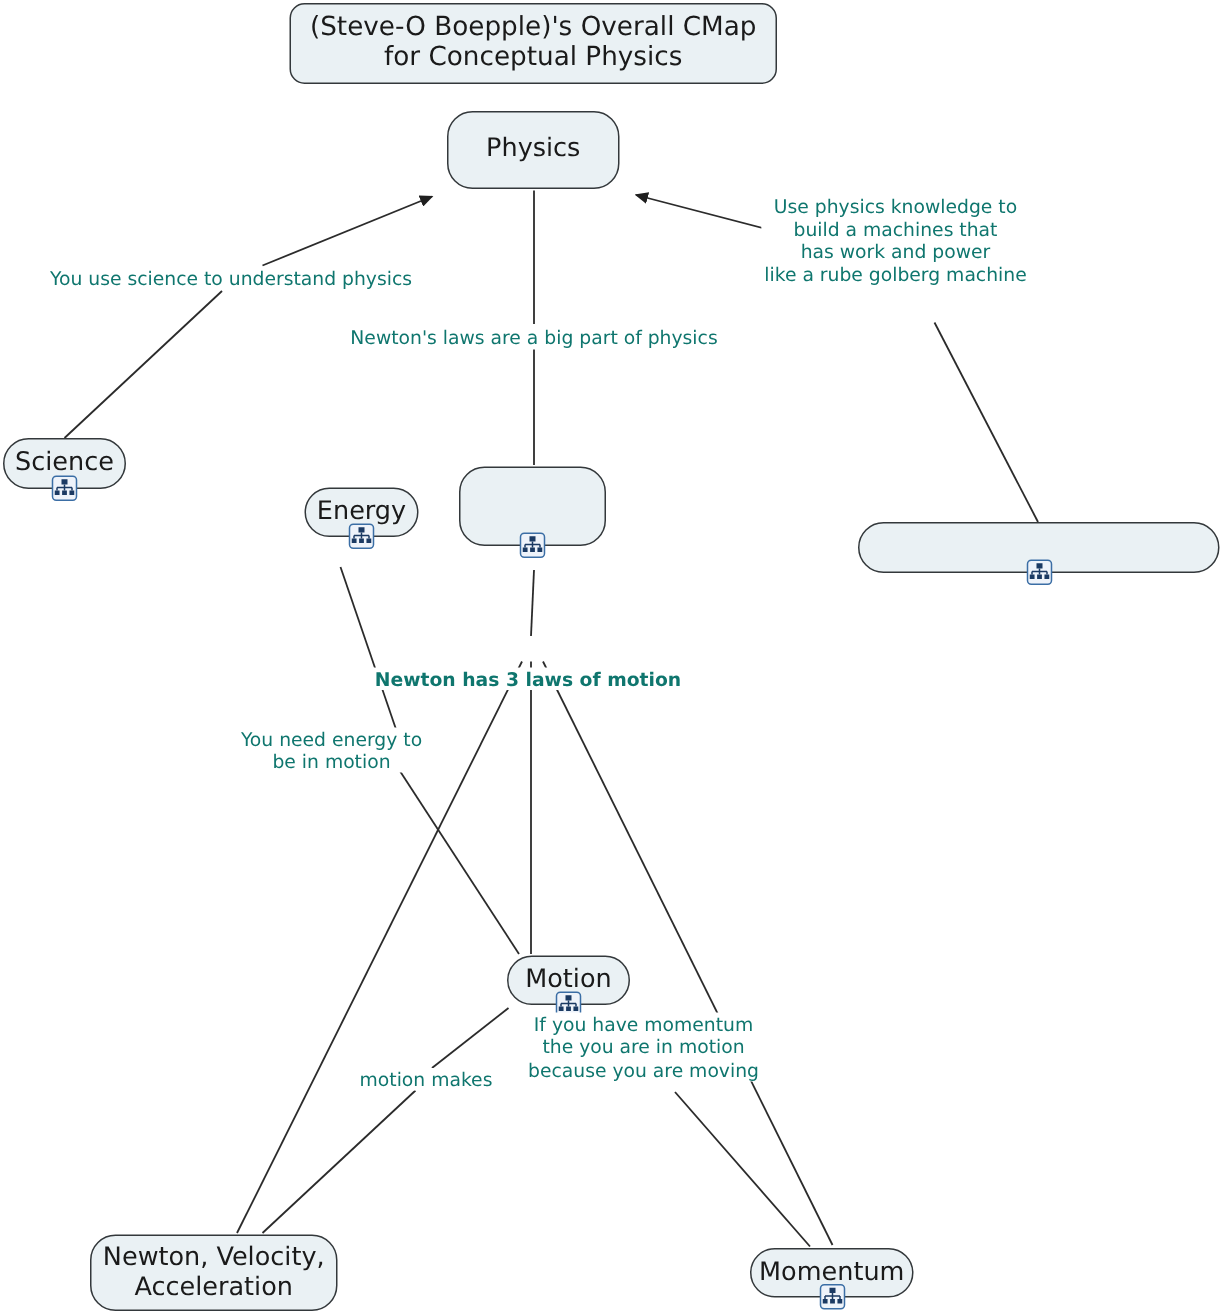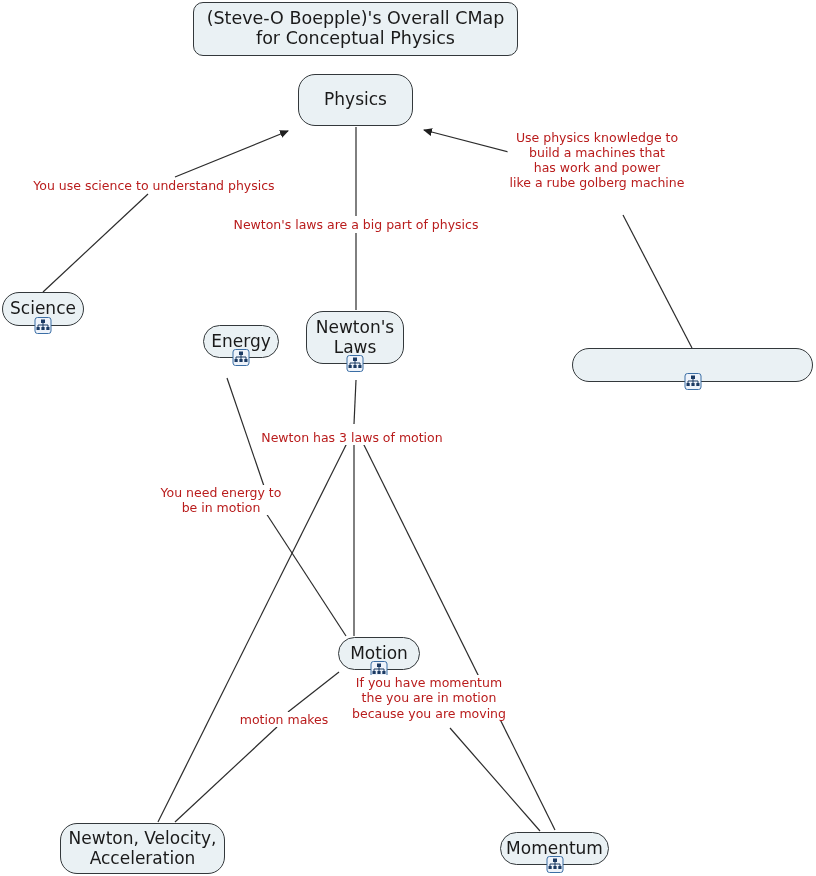--- a/index.html
+++ b/index.html
@@ -61,21 +61,21 @@
     border: 1px solid #3b6ea5;
     border-radius: 3px;
     box-sizing: border-box;
     z-index: 7;
     display: block;
   }
   .child-icon svg { display: block; }
   .edge-label {
     position: absolute;
     font-size: 12.5px;
-    color: #b91c1c;
+    color: #0f766e;
     text-align: center;
     line-height: 1.22;
     white-space: pre-line;
     background: #ffffff;
     z-index: 6;
     transform: translateX(-50%);
     padding: 0 2px;
   }
 </style>
 </head>
@@ -120,22 +120,21 @@
   <rect x="5.9" y="9" width="3.2" height="3" fill="#1b3a63"></rect>
   <rect x="10.8" y="9" width="3.2" height="3" fill="#1b3a63"></rect>
 </svg></span></div>
       <div class="node concept" style="left: 203px; top: 325px; width: 76px; height: 33px;"><span>Energy</span><span class="child-icon"><svg width="15" height="15" viewBox="0 0 15 15">
   <rect x="5.5" y="1.5" width="4" height="3.5" fill="#1b3a63"></rect>
   <path d="M7.5 5 V7 M2.5 7 H12.5 M2.5 7 V9 M7.5 7 V9 M12.5 7 V9" stroke="#1b3a63" stroke-width="1" fill="none"></path>
   <rect x="1" y="9" width="3.2" height="3" fill="#1b3a63"></rect>
   <rect x="5.9" y="9" width="3.2" height="3" fill="#1b3a63"></rect>
   <rect x="10.8" y="9" width="3.2" height="3" fill="#1b3a63"></rect>
 </svg></span></div>
-      <div class="node concept" style="left: 306px; top: 311px; width: 98px; height: 53px;"><span>Newton's
-Laws</span><span class="child-icon"><svg width="15" height="15" viewBox="0 0 15 15">
+      <div class="node concept" style="left: 306px; top: 311px; width: 98px; height: 53px;"><span class="child-icon"><svg width="15" height="15" viewBox="0 0 15 15">
   <rect x="5.5" y="1.5" width="4" height="3.5" fill="#1b3a63"></rect>
   <path d="M7.5 5 V7 M2.5 7 H12.5 M2.5 7 V9 M7.5 7 V9 M12.5 7 V9" stroke="#1b3a63" stroke-width="1" fill="none"></path>
   <rect x="1" y="9" width="3.2" height="3" fill="#1b3a63"></rect>
   <rect x="5.9" y="9" width="3.2" height="3" fill="#1b3a63"></rect>
   <rect x="10.8" y="9" width="3.2" height="3" fill="#1b3a63"></rect>
 </svg></span></div>
       <div class="node concept" style="left: 572px; top: 348px; width: 241px; height: 34px;"><span class="child-icon"><svg width="15" height="15" viewBox="0 0 15 15">
   <rect x="5.5" y="1.5" width="4" height="3.5" fill="#1b3a63"></rect>
   <path d="M7.5 5 V7 M2.5 7 H12.5 M2.5 7 V9 M7.5 7 V9 M12.5 7 V9" stroke="#1b3a63" stroke-width="1" fill="none"></path>
   <rect x="1" y="9" width="3.2" height="3" fill="#1b3a63"></rect>
@@ -159,21 +158,21 @@
   <rect x="10.8" y="9" width="3.2" height="3" fill="#1b3a63"></rect>
 </svg></span></div>
     </div>
   <div id="label-group">
       <div class="edge-label" style="left: 154px; top: 177.5px;">You use science to understand physics</div>
       <div class="edge-label" style="left: 356px; top: 216.5px;">Newton's laws are a big part of physics</div>
       <div class="edge-label" style="left: 597px; top: 129.5px;">Use physics knowledge to
 build a machines that
 has work and power
 like a rube golberg machine</div>
-      <div class="edge-label" style="left: 352px; top: 430px;">Newton has 3 laws of motion</div>
+      <div class="edge-label" style="left: 352px; top: 445px; font-weight: bold;">Newton has 3 laws of motion</div>
       <div class="edge-label" style="left: 221px; top: 484.5px;">You need energy to
 be in motion</div>
       <div class="edge-label" style="left: 284px; top: 711.5px;">motion makes</div>
       <div class="edge-label" style="left: 429px; top: 675px;">If you have momentum
 the you are in motion
 because you are moving</div>
     </div>
 
 </div>
 

